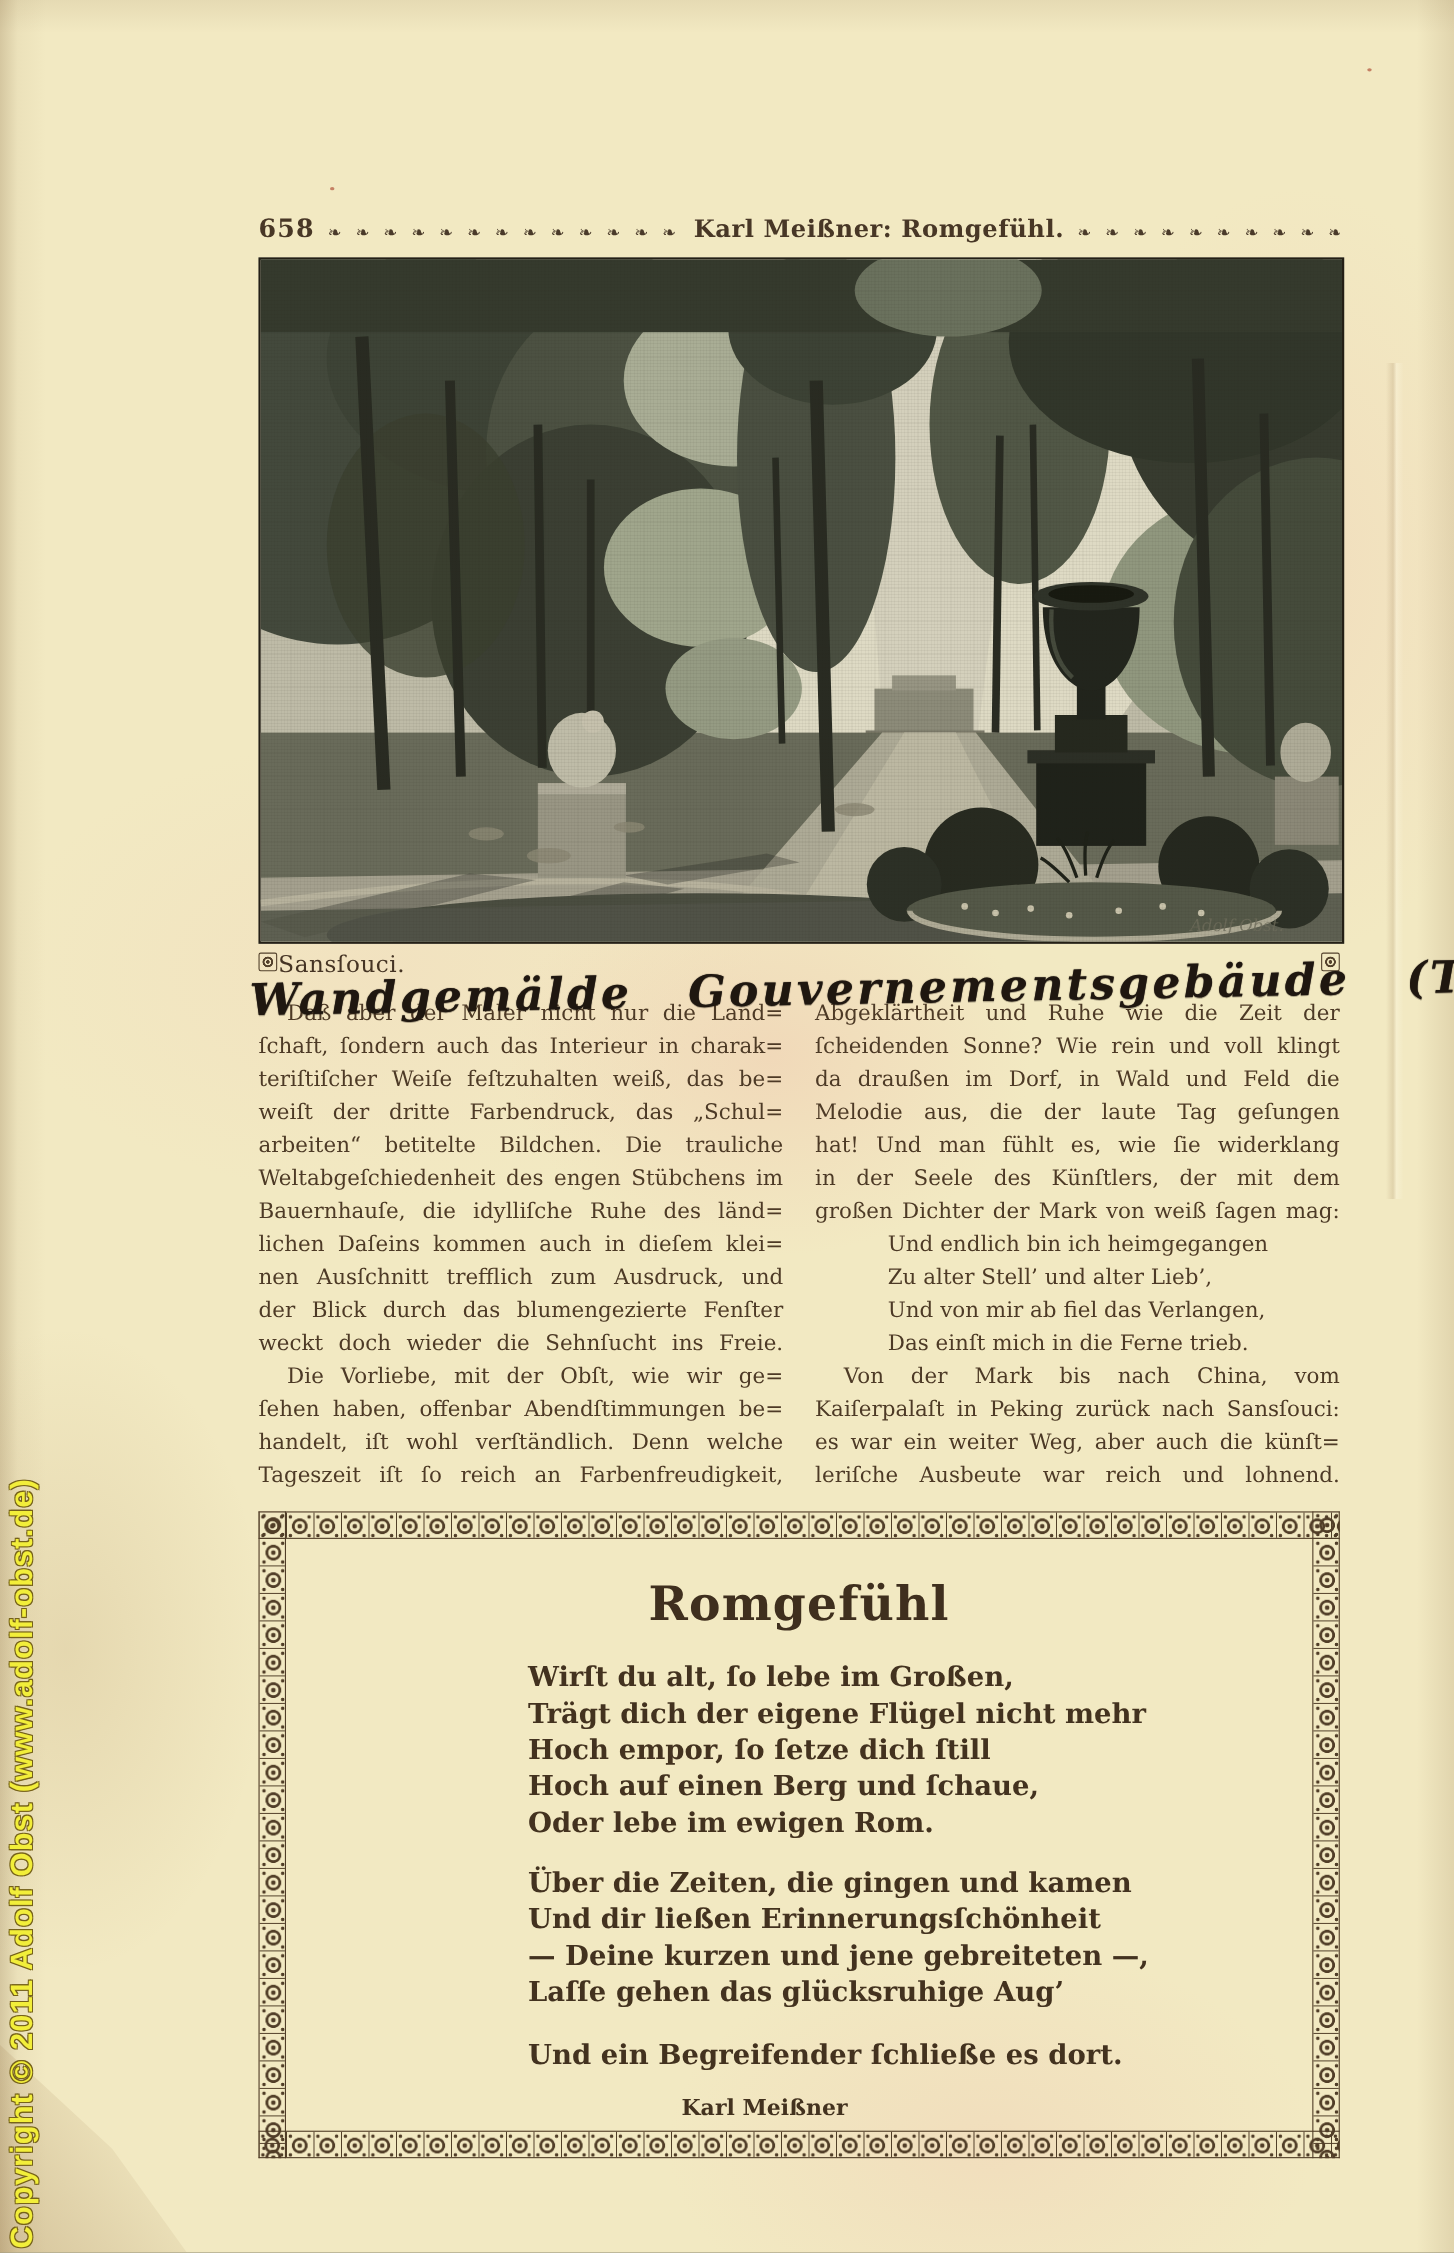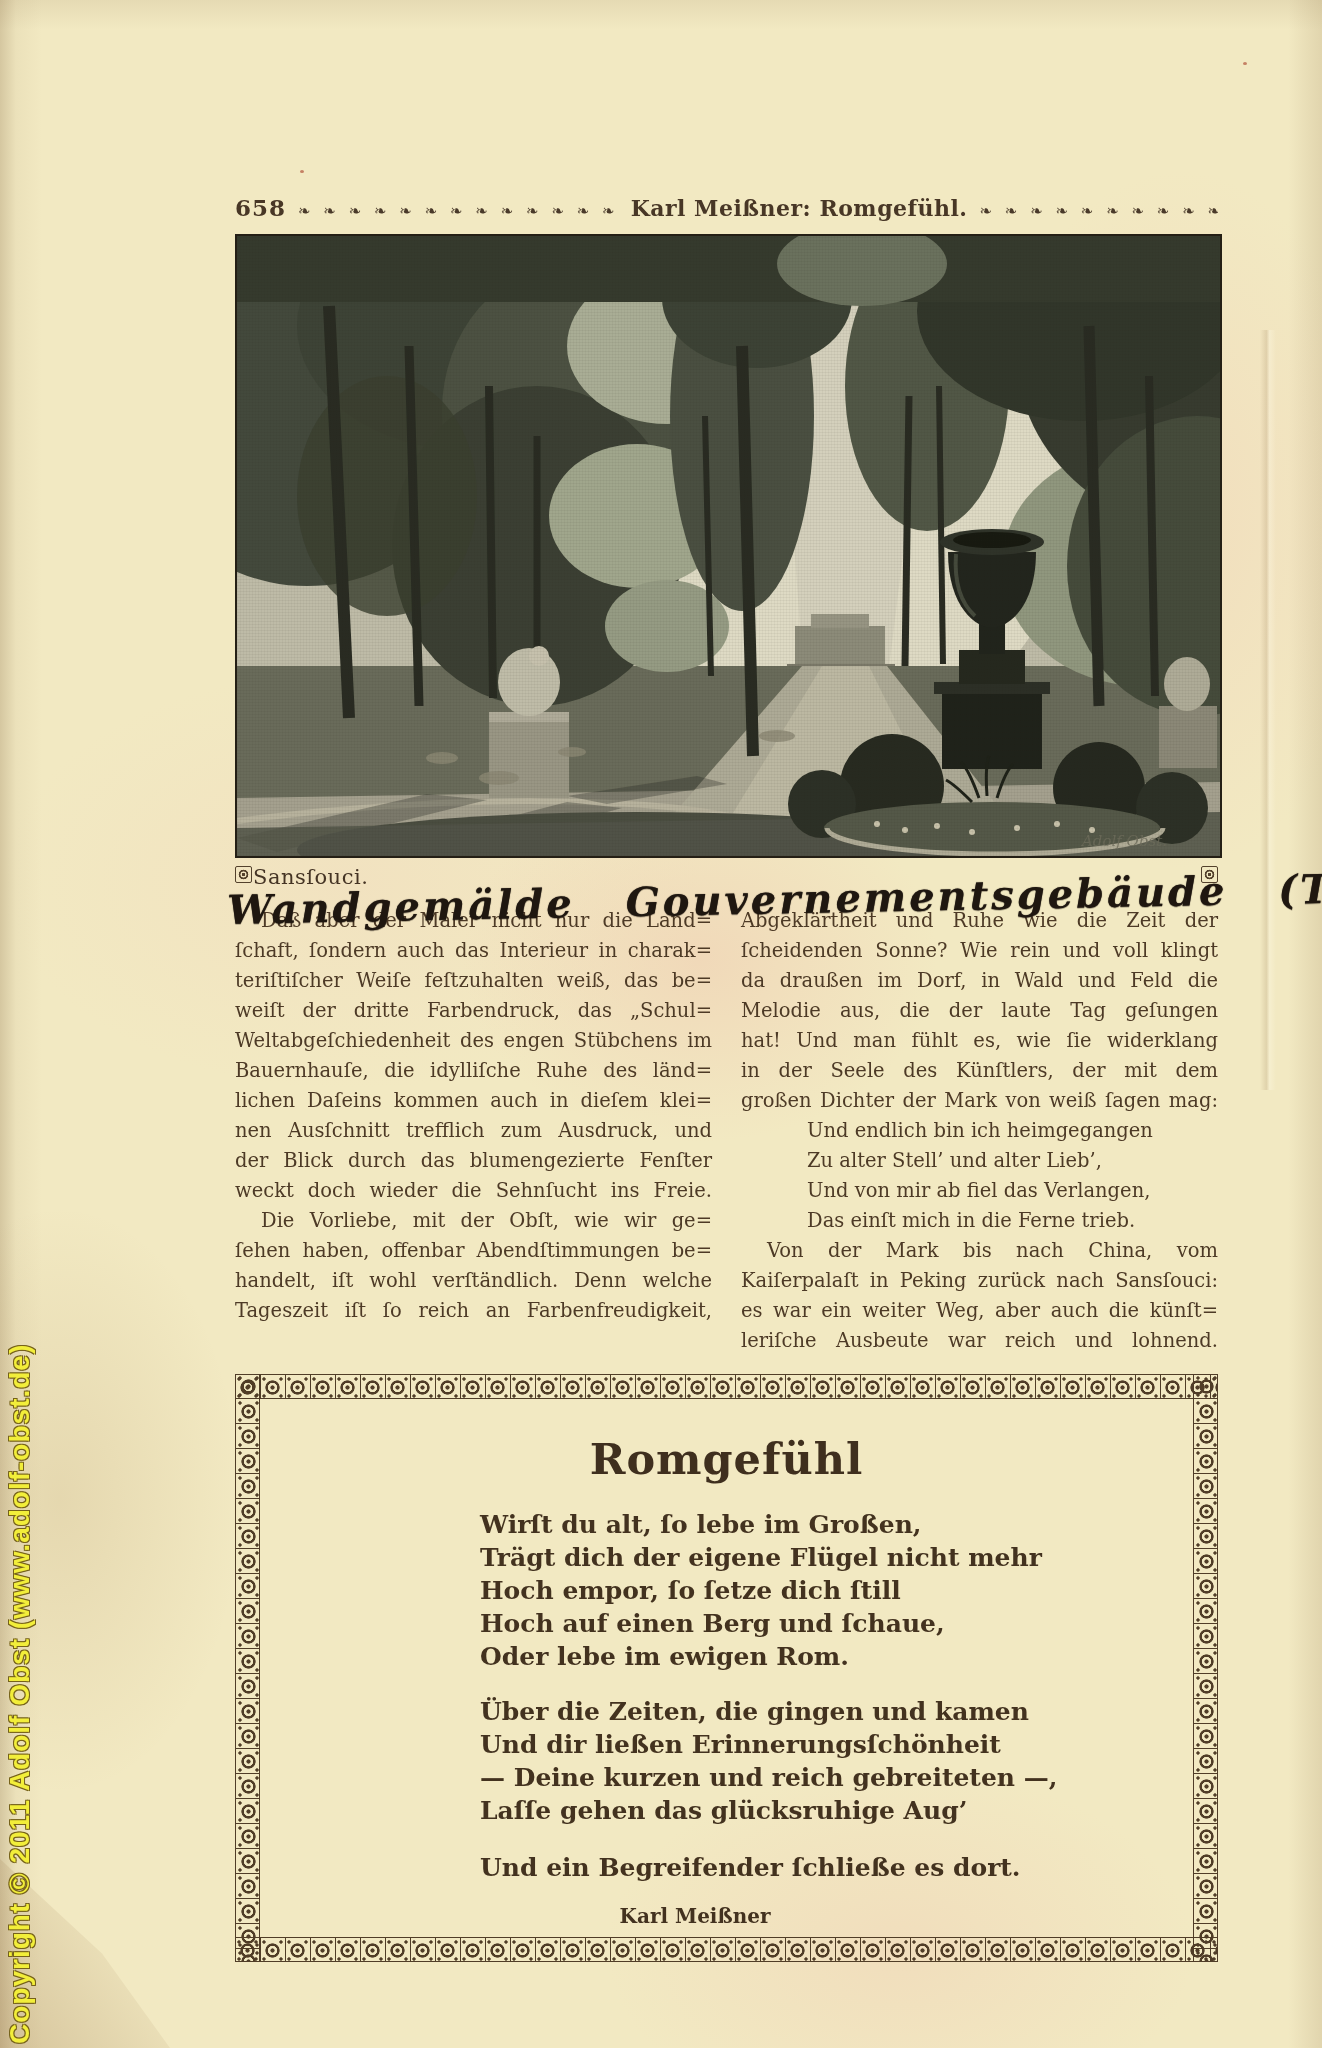--- a/index.html
+++ b/index.html
@@ -246,20 +246,21 @@
       </div>
       <div class="handwriting">Wandgemälde  Gouvernementsgebäude  (Tsingtau-China</div>
     </figure>
 
     <main class="columns">
       <div class="col" id="colL">
           <div class="ln ji">Daß aber der Maler nicht nur die Land=</div>
           <div class="ln j">ſchaft, ſondern auch das Interieur in charak=</div>
           <div class="ln j">teriſtiſcher Weiſe feſtzuhalten weiß, das be=</div>
           <div class="ln j">weiſt der dritte Farbendruck, das „Schul=</div>
+          <div class="ln j">arbeiten“ betitelte Bildchen.  Die trauliche</div>
           <div class="ln j">Weltabgeſchiedenheit des engen Stübchens im</div>
           <div class="ln j">Bauernhauſe, die idylliſche Ruhe des länd=</div>
           <div class="ln j">lichen Daſeins kommen auch in dieſem klei=</div>
           <div class="ln j">nen Ausſchnitt trefflich zum Ausdruck, und</div>
           <div class="ln j">der Blick durch das blumengezierte Fenſter</div>
           <div class="ln j">weckt doch wieder die Sehnſucht ins Freie.</div>
           <div class="ln ji">Die Vorliebe, mit der Obſt, wie wir ge=</div>
           <div class="ln j">ſehen haben, offenbar Abendſtimmungen be=</div>
           <div class="ln j">handelt, iſt wohl verſtändlich.  Denn welche</div>
           <div class="ln j">Tageszeit iſt ſo reich an Farbenfreudigkeit,</div>
@@ -292,21 +293,21 @@
       <div class="stanza" id="stanza1">
           <div class="pl">Wirſt du alt, ſo lebe im Großen,</div>
           <div class="pl">Trägt dich der eigene Flügel nicht mehr</div>
           <div class="pl">Hoch empor, ſo ſetze dich ſtill</div>
           <div class="pl">Hoch auf einen Berg und ſchaue,</div>
           <div class="pl">Oder lebe im ewigen Rom.</div>
         </div>
       <div class="stanza" id="stanza2">
           <div class="pl">Über die Zeiten, die gingen und kamen</div>
           <div class="pl">Und dir ließen Erinnerungsſchönheit</div>
-          <div class="pl">— Deine kurzen und reich gebreiteten —,</div>
+          <div class="pl">— Deine kurzen und jene gebreiteten —,</div>
           <div class="pl">Laſſe gehen das glücksruhige Aug’</div>
         </div>
       <div class="poem-final">Und ein Begreifender ſchließe es dort.</div>
       <div class="poem-author">Karl Meißner</div>
     </section>
 
   </div>
 </div>
 
 </body></html>

